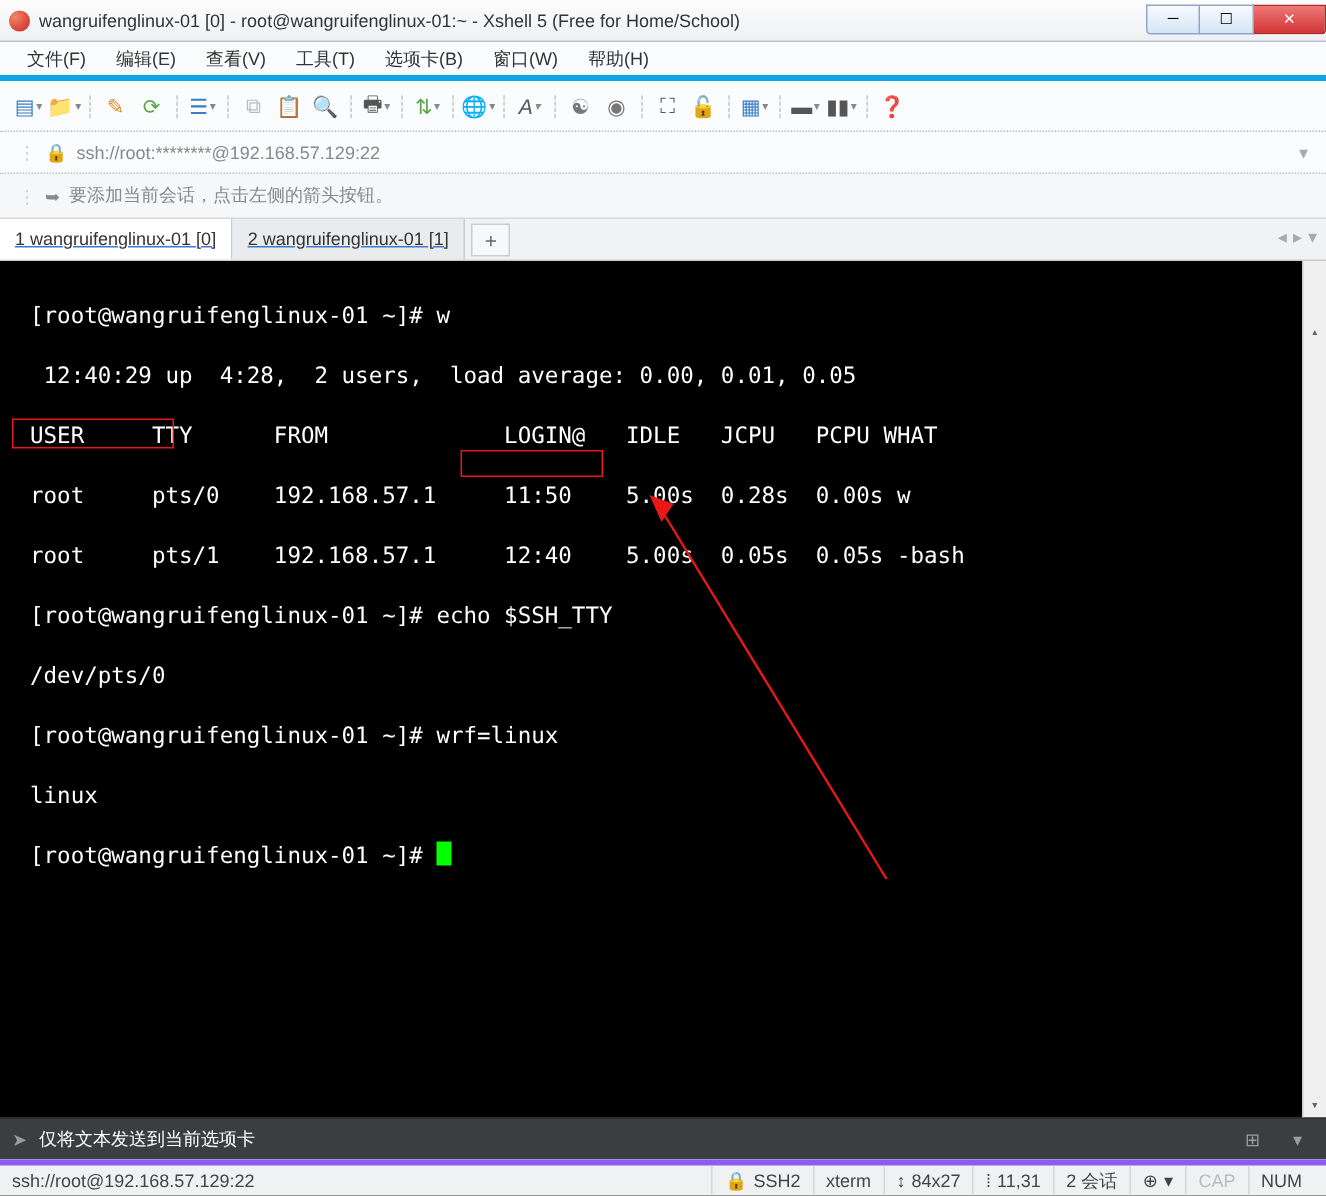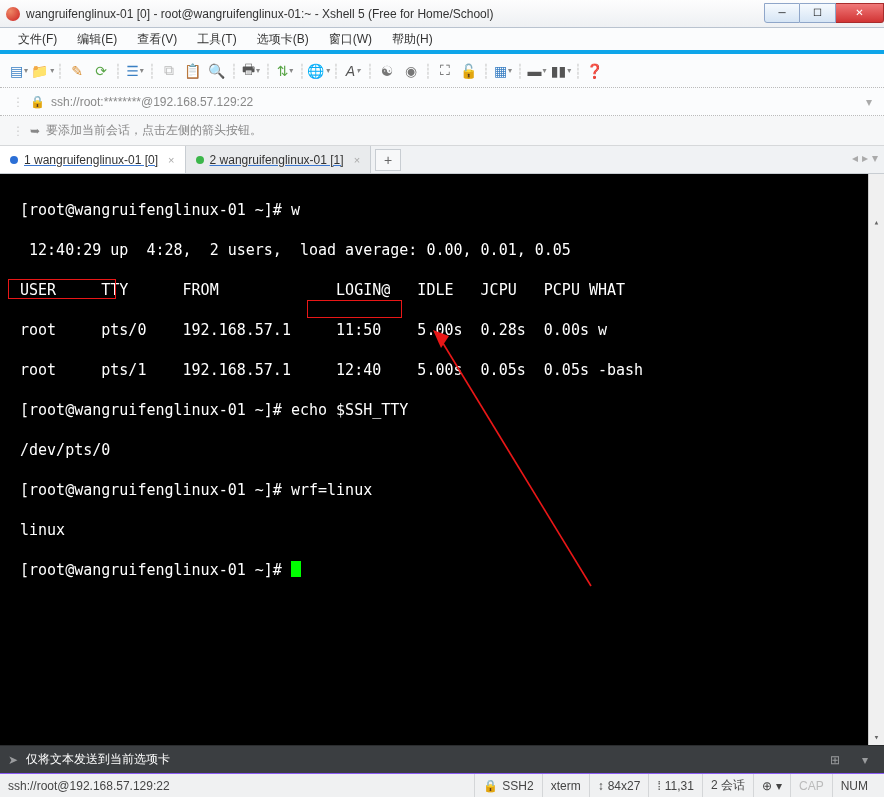--- a/index.html
+++ b/index.html
@@ -15,40 +15,40 @@
 .menuitem { padding: 4px 8px; color: #333; }
 .toolbar { background: #fbfcfd; height: 34px; display: flex; align-items: center; padding: 0 8px; border-bottom: 1px dotted #bbb; gap: 2px; }
 .tbicon { width: 22px; height: 22px; display: flex; align-items: center; justify-content: center; color: #555; border: 1px solid transparent; border-radius: 2px; font-size: 14px; }
 .tbicon.sep { width: 8px; color: #ccc; }
 .tbicon .drop { font-size: 8px; margin-left: 1px; color: #888; }
 .addressbar { background: #fbfcfd; height: 28px; display: flex; align-items: center; padding: 0 12px; border-bottom: 1px dotted #bbb; color: #888; gap: 6px; }
 .addressbar .lock { color: #aaa; }
 .addressbar .url { flex: 1; }
 .hintbar { background: #f6f7f8; height: 30px; display: flex; align-items: center; padding: 0 12px; border-bottom: 1px solid #d6d8da; color: #888; gap: 6px; }
 .tabbar { background: #f0f2f4; height: 28px; display: flex; align-items: stretch; border-bottom: 1px solid #c8cdd2; position: relative; }
-.tab { display: flex; align-items: center; padding: 0 10px; border-right: 1px solid #c8cdd2; gap: 6px; color: #333; background: #e9ebed; }
+.tab { display: flex; align-items: center; padding: 0 10px; border-right: 1px solid #c8cdd2; gap: 6px; color: #333; background: #e9ebed; flex-direction: column; }
 .tab.active { background: #ffffff; }
 .tab .dot { width: 8px; height: 8px; border-radius: 50%; background: #3bb64a; }
 .tab .dot.active { background: #2b6fd6; }
 .tab .label { text-decoration: underline; text-decoration-color: #3c78d0; }
 .tab .x { color: #aaa; font-size: 11px; margin-left: 4px; }
 .tab.plus { width: 26px; justify-content: center; font-size: 14px; color: #666; border: 1px solid #c8cdd2; margin: 3px 0 0 4px; height: 22px; background: #f7f8f9; }
 .tabbar .navarrows { position: absolute; right: 6px; top: 5px; display: flex; gap: 4px; color: #aaa; font-size: 12px; }
 .terminal { flex: 1; background: #000; color: #fff; font-family: Consolas, monospace; font-size: 15px; line-height: 20px; padding: 6px 20px; white-space: pre; position: relative; overflow: hidden; }
 .terminal .line { display: block; }
 .cursor { display: inline-block; width: 10px; height: 16px; background: #0f0; vertical-align: -2px; }
 .redbox1 { position: absolute; border: 1px solid #e91717; left: 8px; top: 105px; width: 108px; height: 20px; pointer-events: none; }
 .redbox2 { position: absolute; border: 1px solid #e91717; left: 307px; top: 126px; width: 95px; height: 18px; pointer-events: none; }
 .arrow { position: absolute; left: 395px; top: 134px; width: 170px; height: 260px; pointer-events: none; }
 .arrow svg { width: 100%; height: 100%; }
 .annotation { position: absolute; left: 528px; top: 395px; color: #e91717; font-family: SimSun, serif; font-size: 15px; pointer-events: none; }
 .sendbar { background: #3b3e41; height: 28px; display: flex; align-items: center; padding: 0 8px; color: #aaa; gap: 8px; border-top: 1px solid #2a2c2e; }
 .sendbar .input { flex: 1; color: #ffffff; }
 .sendbar .addon { width: 22px; text-align: center; color: #9a9c9e; }
-.statusbar { background: #f0f1f2; height: 24px; display: flex; align-items: center; padding: 0 8px; color: #444; border-top: 1px solid #8b5cf6; font-size: 12px; }
+.statusbar { background: #f0f1f2; height: 24px; display: flex; align-items: center; padding: 0 8px; color: #444; border-top: 4px solid #8b5cf6; font-size: 12px; }
 .statusbar .left { flex: 1; }
 .statusbar .seg { padding: 0 8px; border-left: 1px solid #d4d6d8; display: flex; align-items: center; gap: 4px; height: 100%; }
 .statusbar .seg:first-child { border-left: none; }
 .scroll-ind { position: absolute; right: 0; top: 0; width: 16px; height: 100%; background: #f0f0f0; border-left: 1px solid #ccc; }
 .scroll-ind .up, .scroll-ind .down { height: 16px; text-align: center; color: #666; font-size: 9px; line-height: 16px; }
 .scroll-ind .down { position: absolute; bottom: 0; width: 100%; }
 </style>
 </head>
 <body>
 

